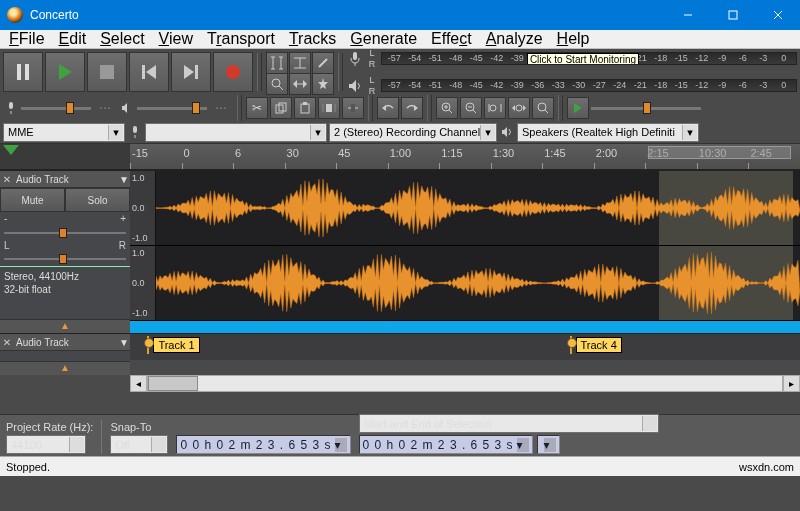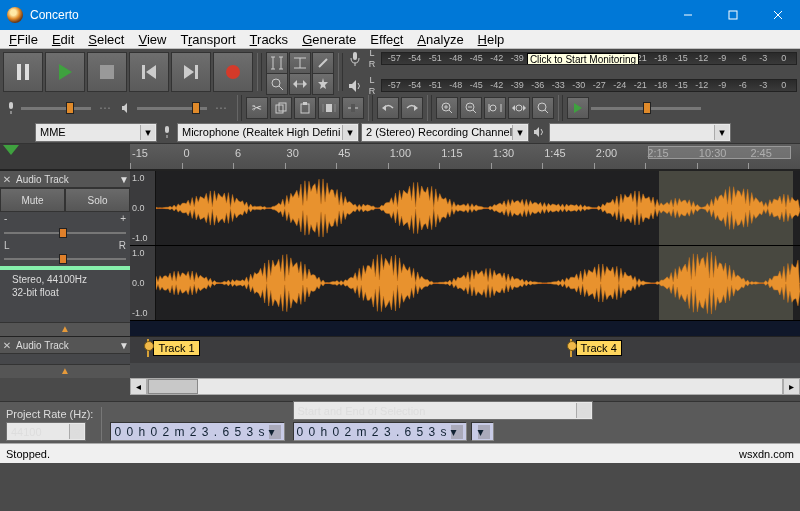--- a/index.html
+++ b/index.html
@@ -7,42 +7,42 @@
 
 
 .titlebar { height: 30px; background: #0078d7; color: #fff; display: flex; align-items: center; }
 .titlebar .ico { width: 16px; height: 16px; margin: 0 7px; border-radius: 50%; background: radial-gradient(circle at 40% 35%, #ffe9a6 20%, #e08a2a 45%, #6b3a1a 70%); }
 .titlebar .title { flex: 0 0 auto; font-size: 12px; }
 .titlebar .spacer { flex: 1; }
 .winbtn { width: 45px; height: 30px; display: flex; align-items: center; justify-content: center; color: #fff; }
 
 
 .menubar { height: 19px; background: #f0f0f0; display: flex; align-items: center; padding: 0 2px; border-bottom: 1px solid #c0c0c0; }
-.menuitem { padding: 8px 7px; font-size: 13px; cursor: default; }
+.menuitem { padding: 8px 7px; font-size: 16px; cursor: default; }
 .menuitem u { text-decoration: underline; }
 
 
 .toolrow { background: #4a4a4a; display: flex; align-items: center; padding: 2px 3px; gap: 2px; }
 .tbtn { width: 30px; height: 30px; background: linear-gradient(#6e6e6e,#5a5a5a); border: 1px solid #333; display: flex; align-items: center; justify-content: center; color: #ddd; }
 .tbtn.big { width: 40px; height: 40px; }
 .sep { width: 5px; height: 38px; border-left: 1px solid #666; border-right: 1px solid #333; margin: 0 2px; }
 .hsep { width: 5px; height: 26px; border-left: 1px solid #666; border-right: 1px solid #333; margin: 0 2px; }
 
 
 .meter { position: relative; height: 13px; background: linear-gradient(#2a2a2a,#3a3a3a); flex: 1; font-size: 9px; color: #bbb; display:flex; align-items:center; overflow:hidden; border:1px solid #222; }
 .meter .ticks { position:absolute; inset:0; display:flex; justify-content:space-between; padding:0 2px; }
 .meter .ticks span { flex:1; text-align:center; }
 .meter .hint { position:absolute; left:35%; top:0; background:#ffffe1; color:#000; border:1px solid #000; font-size:10px; padding:0 2px; }
 .mic-ico, .spk-ico { width:16px; height:26px; display:flex; align-items:center; justify-content:center; color:#ccc; }
 
 
 .sbtn { width: 22px; height: 22px; background: linear-gradient(#6e6e6e,#5a5a5a); border: 1px solid #333; display:flex; align-items:center; justify-content:center; color:#ddd; font-size:12px; }
 
 
-.devrow { background:#4a4a4a; display:flex; align-items:center; height:22px; padding:1px 3px; gap:2px;margin-left:32px; }
+.devrow { background:#4a4a4a; display:flex; align-items:center; height:22px; padding:1px 3px; gap:2px; }
 .combo { height:19px; background:#e8e8e8; border:1px solid #707070; display:flex; align-items:center; font-size:11px; padding-left:4px; position:relative; }
 .combo .arrow { position:absolute; right:1px; top:1px; bottom:1px; width:15px; background:#ddd; border-left:1px solid #aaa; display:flex; align-items:center; justify-content:center; }
 
 
 .ruler { height: 27px; background: linear-gradient(#5c5c5c,#4e4e4e); position:relative; display:flex; border-top:1px solid #333; border-bottom:1px solid #222; }
 .ruler .playhead { position:absolute; left:3px; top:1px; width:0; height:0; border-left:8px solid transparent; border-right:8px solid transparent; border-top:10px solid #3fa13f; }
 .ruler .ticks { position:absolute; left:130px; right:0; top:0; bottom:0; display:flex; }
 .ruler .tick { flex:1; position:relative; color:#d0d0d0; font-size:11px; }
 .ruler .tick::before { content:""; position:absolute; bottom:0; left:0; width:1px; height:6px; background:#999; }
 .ruler .gray { position:absolute; top:0; bottom:0; left:0; width:130px; background:#3a3a3a; }
@@ -56,24 +56,24 @@
 .tp-head .x { width:14px; text-align:center; color:#ccc; }
 .tp-head .name { flex:1; padding-left:2px; }
 .tp-head .dd { width:12px; text-align:center; }
 .tp-btns { display:flex; }
 .tp-btns button { flex:1; height:24px; background:linear-gradient(#6a6a6a,#565656); border:1px solid #333; color:#ddd; font-size:10px; }
 .tp-pm { display:flex; justify-content:space-between; padding:1px 4px; color:#ccc; }
 .tp-slider { height:13px; position:relative; margin:1px 4px; }
 .tp-slider .line { position:absolute; left:0; right:0; top:6px; height:2px; background:#777; }
 .tp-slider .thumb { position:absolute; top:2px; width:8px; height:10px; background:#e0802a; border:1px solid #222; }
 .tp-lr { display:flex; justify-content:space-between; padding:0 4px; color:#ccc; }
-.tp-info { padding:3px 12px; border-top:4px solid #86efac; line-height:1.3; }
+.tp-info { padding:3px 4px; border-top:1px solid #86efac; line-height:1.3; }
 .tp-collapse { height:14px; background:#555; text-align:center; color:#e69a3a; border-top:1px solid #333; }
 
-.wave-col { flex:1; background:#0f172a; display:flex; flex-direction:column; }
+.wave-col { flex:1; background:#0ea5e9; display:flex; flex-direction:column; }
 .wave { height:75px; position:relative; background:#202022; border-bottom:1px solid #000; overflow:hidden; }
 .wave .sel { position:absolute; left:79%; right:1%; top:0; bottom:0; background:rgba(150,150,120,.35); }
 .wave .scale { position:absolute; left:0; top:0; bottom:0; width:26px; background:#3b3b3d; color:#ccc; font-size:9px; display:flex; flex-direction:column; justify-content:space-between; padding:2px 2px; border-right:1px solid #111; }
 .wave svg { position:absolute; left:26px; right:0; top:0; height:100%; width:calc(100% - 26px); }
 .wave .mid { position:absolute; left:26px; right:0; top:50%; height:1px; background:#a94413; }
 
 
 .label-wave { height:26px; background:#3c3c3e; position:relative; flex:1; }
 .label-mark { position:absolute; top:2px; display:flex; align-items:center;justify-content:space-between; }
 .label-flag { background:#ffd75e; border:1px solid #000; color:#000; font-size:11px; padding:0 4px; height:16px; display:flex; align-items:center; }
@@ -413,34 +413,34 @@
       <span>MME</span>
       <div class="arrow">▾</div>
     </div>
   <span class="mic-ico">
       <svg width="10" height="14">
         <rect x="3" y="1" width="4" height="7" rx="2" fill="#ccc"></rect>
         <line x1="5" y1="10" x2="5" y2="13" stroke="#ccc"></line>
       </svg>
     </span>
   <div class="combo" style="width:182px;">
-      <span>Microphone (Realtek High Defini</span>
       <div class="arrow">▾</div>
     </div>
   <div class="combo" style="width:168px;">
       <span>2 (Stereo) Recording Channels</span>
       <div class="arrow">▾</div>
     </div>
   <span class="spk-ico">
       <svg width="12" height="12">
         <polygon points="1,4 3,4 6,1 6,11 3,8 1,8" fill="#ccc"></polygon>
         <path d="M8 3 Q11 6 8 9" fill="none" stroke="#ccc"></path>
       </svg>
     </span>
   <div class="combo" style="width:182px;">
+      <span>Speakers (Realtek High Definiti</span>
       <div class="arrow">▾</div>
     </div>
 </div>
 
 <div class="ruler">
   <div class="gray"></div>
   <div class="playhead"></div>
   <div class="ticks" id="ruler-ticks">
       <div class="tick">
         <span style="position:absolute;top:3px;left:2px;">-15</span>
@@ -578,30 +578,37 @@
     <div class="arrow">◂</div>
     <div class="thumb">
         <div class="grip"></div>
       </div>
     <div class="arrow">▸</div>
   </div>
 </div>
 
 <div style="height:6px;background:#4a4a4a;"></div>
 
-<div class="selbar" style="height:42px;">
+<div class="selbar" style="height:42px;margin-top:16px;">
   <div class="col">
     <label>Project Rate (Hz):</label>
     <div class="combo" style="width:80px;">
         <span>44100</span>
         <div class="arrow">▾</div>
       </div>
   </div>
   <div style="width:1px;height:34px;background:#777;"></div>
   <div class="col">
+    <label>Snap-To</label>
+    <div class="combo" style="width:58px;">
+        <span>Off</span>
+        <div class="arrow">▾</div>
+      </div>
+  </div>
+  <div class="col">
     <div class="timebox">
         <span>0 0 h 0 2 m 2 3 . 6 5 3 s</span>
         <span class="dd">▾</span>
       </div>
   </div>
   <div class="col" style="flex:0 0 auto;">
     <div class="combo" style="width:300px;">
         <span>Start and End of Selection</span>
         <div class="arrow">▾</div>
       </div>

